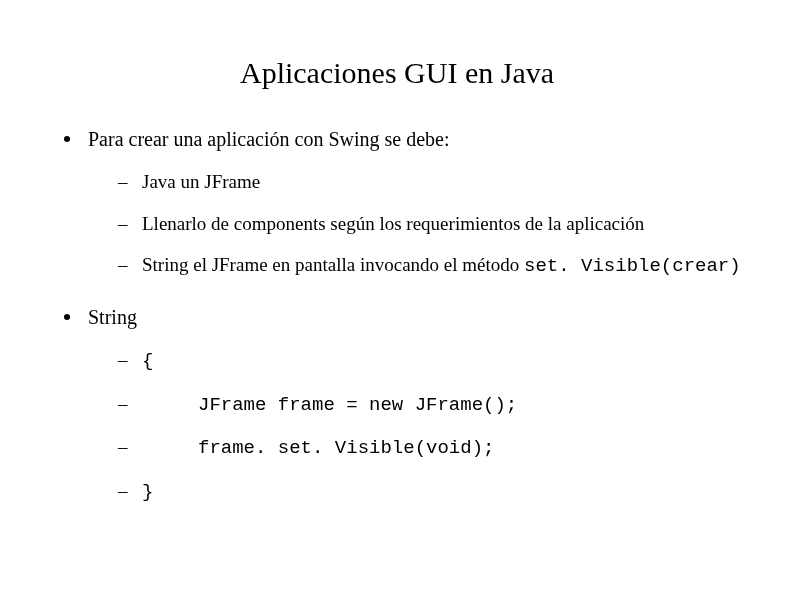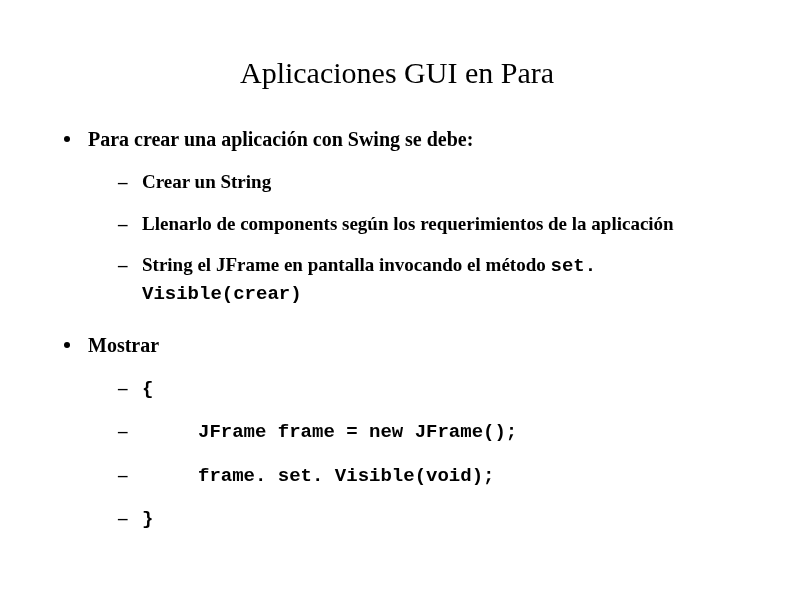--- a/index.html
+++ b/index.html
@@ -21,21 +21,20 @@
     font-size: 30px;
     text-align: center;
     margin: 16px 0 36px 0;
     font-weight: normal;
   }
   ul.level1 {
     list-style: none;
     margin: 0;
     padding: 0 0 0 10px;
     font-size: 20px;
-    font-weight: bold;
   }
   ul.level1 > li {
     position: relative;
     padding-left: 28px;
     margin-bottom: 14px;
     line-height: 1.35;
   }
   ul.level1 > li::before {
     content: "";
     position: absolute;
@@ -69,40 +68,40 @@
   }
   .code-indent {
     display: inline-block;
     padding-left: 56px;
   }
 </style>
 </head>
 <body>
 
 <div class="slide">
-  <h1 class="title">Aplicaciones GUI en Para</h1>
+  <h1 class="title">Aplicaciones GUI en Java</h1>
 
   <ul class="level1">
     <li>
       <span>Para crear una aplicación con Swing se debe:</span>
       <ul class="level2">
         <li>
-          <span>Crear un String</span>
+          <span>Java un JFrame</span>
         </li>
         <li>
           <span>Llenarlo de components según los requerimientos de la aplicación</span>
         </li>
         <li>
           <span>String el JFrame en pantalla invocando el método </span><span class="mono">set. Visible(crear)</span>
         </li>
       </ul>
     </li>
 
     <li>
-      <span>Mostrar</span>
+      <span>String</span>
       <ul class="level2">
         <li>
           <span class="mono">{</span>
         </li>
         <li>
           <span class="mono code-indent">JFrame frame = new JFrame();</span>
         </li>
         <li>
           <span class="mono code-indent">frame. set. Visible(void);</span>
         </li>

